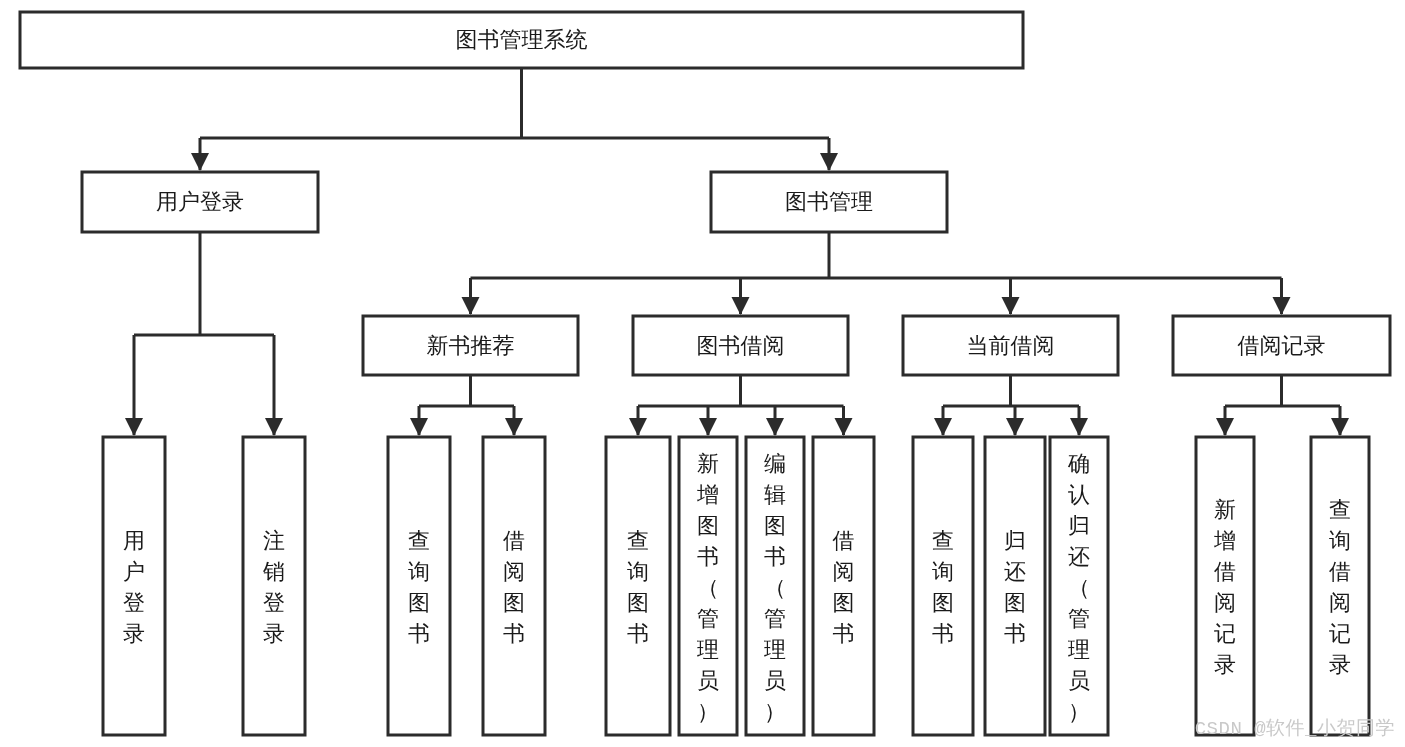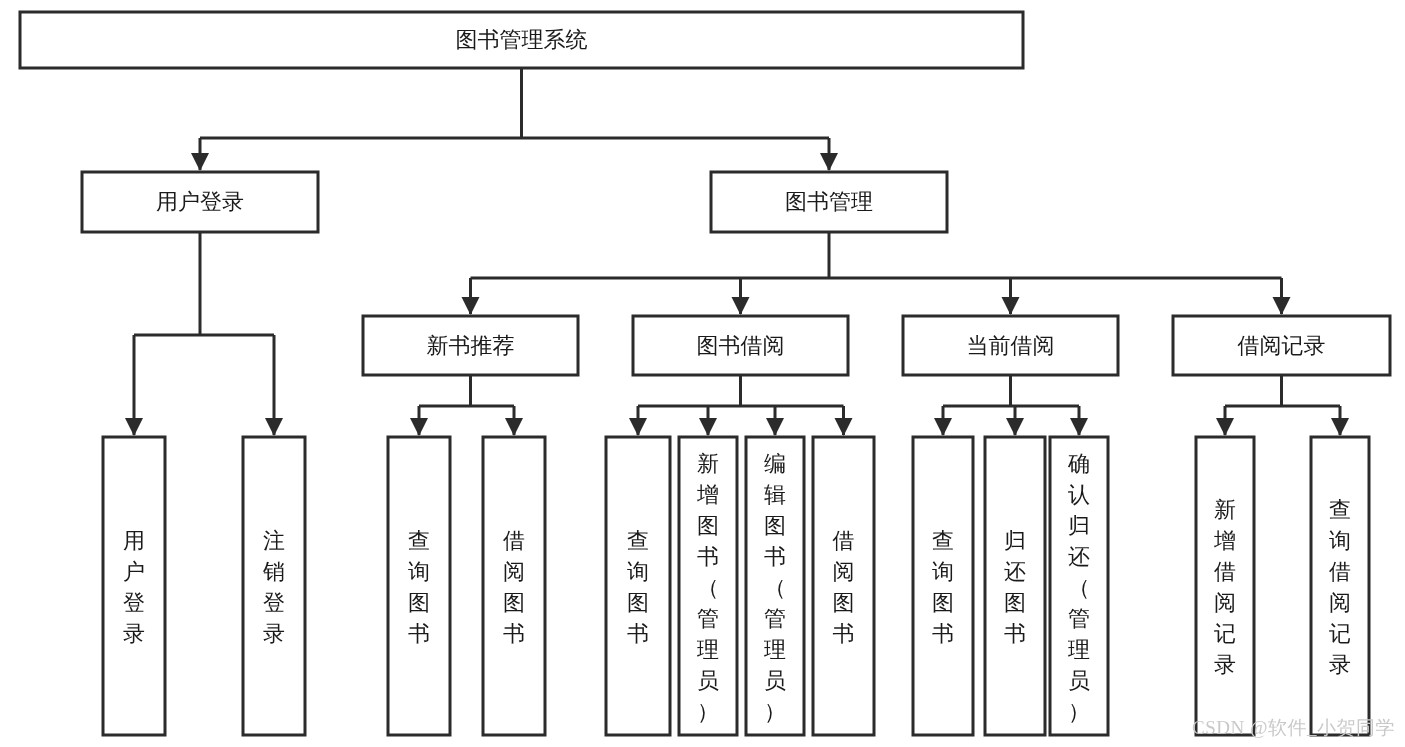--- a/index.html
+++ b/index.html
@@ -53,21 +53,21 @@
   }
   .arrow-head {
     fill: #2b2b2b;
     stroke: none;
   }
   .watermark {
     position: absolute;
     right: 10px;
     bottom: 6px;
     color: #c9c9c9;
-    font-family: Liberation Serif, serif;
+    font-family: Liberation Mono, monospace;
     font-size: 19px;
     white-space: nowrap;
     letter-spacing: 0.5px;
     pointer-events: none;
     margin-top: 40px;
   }
 </style>
 </head>
 <body>
 

